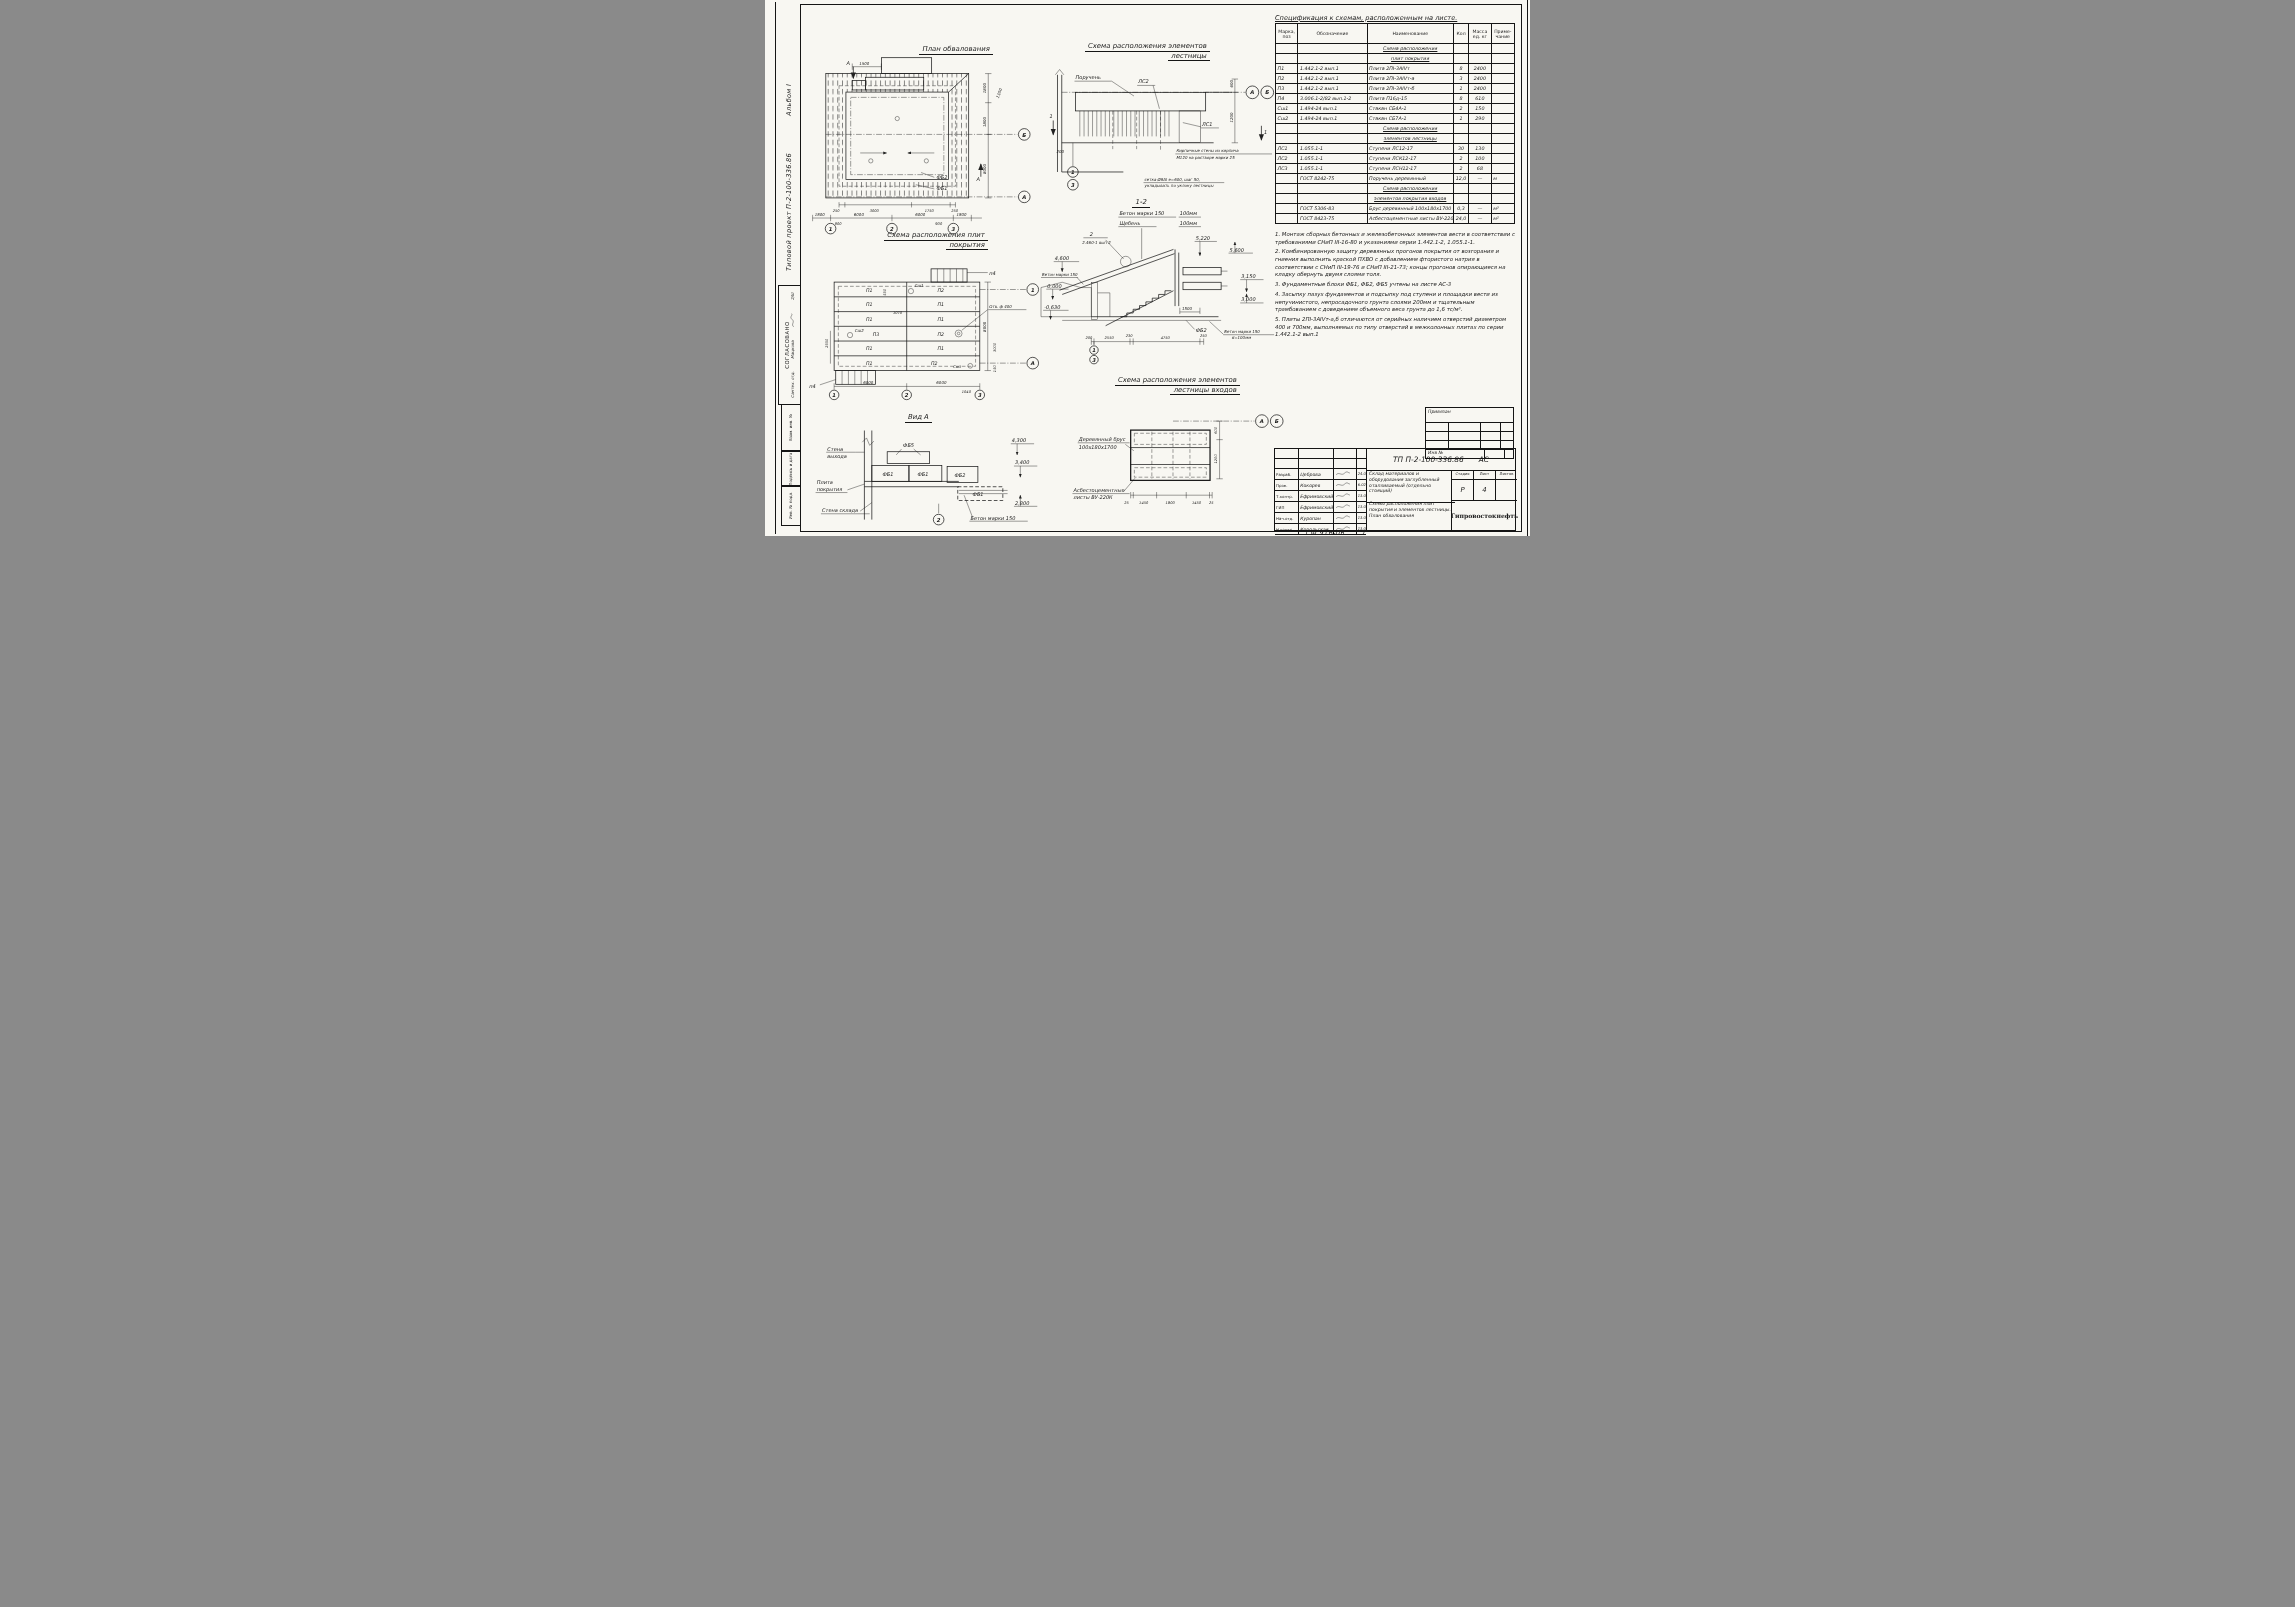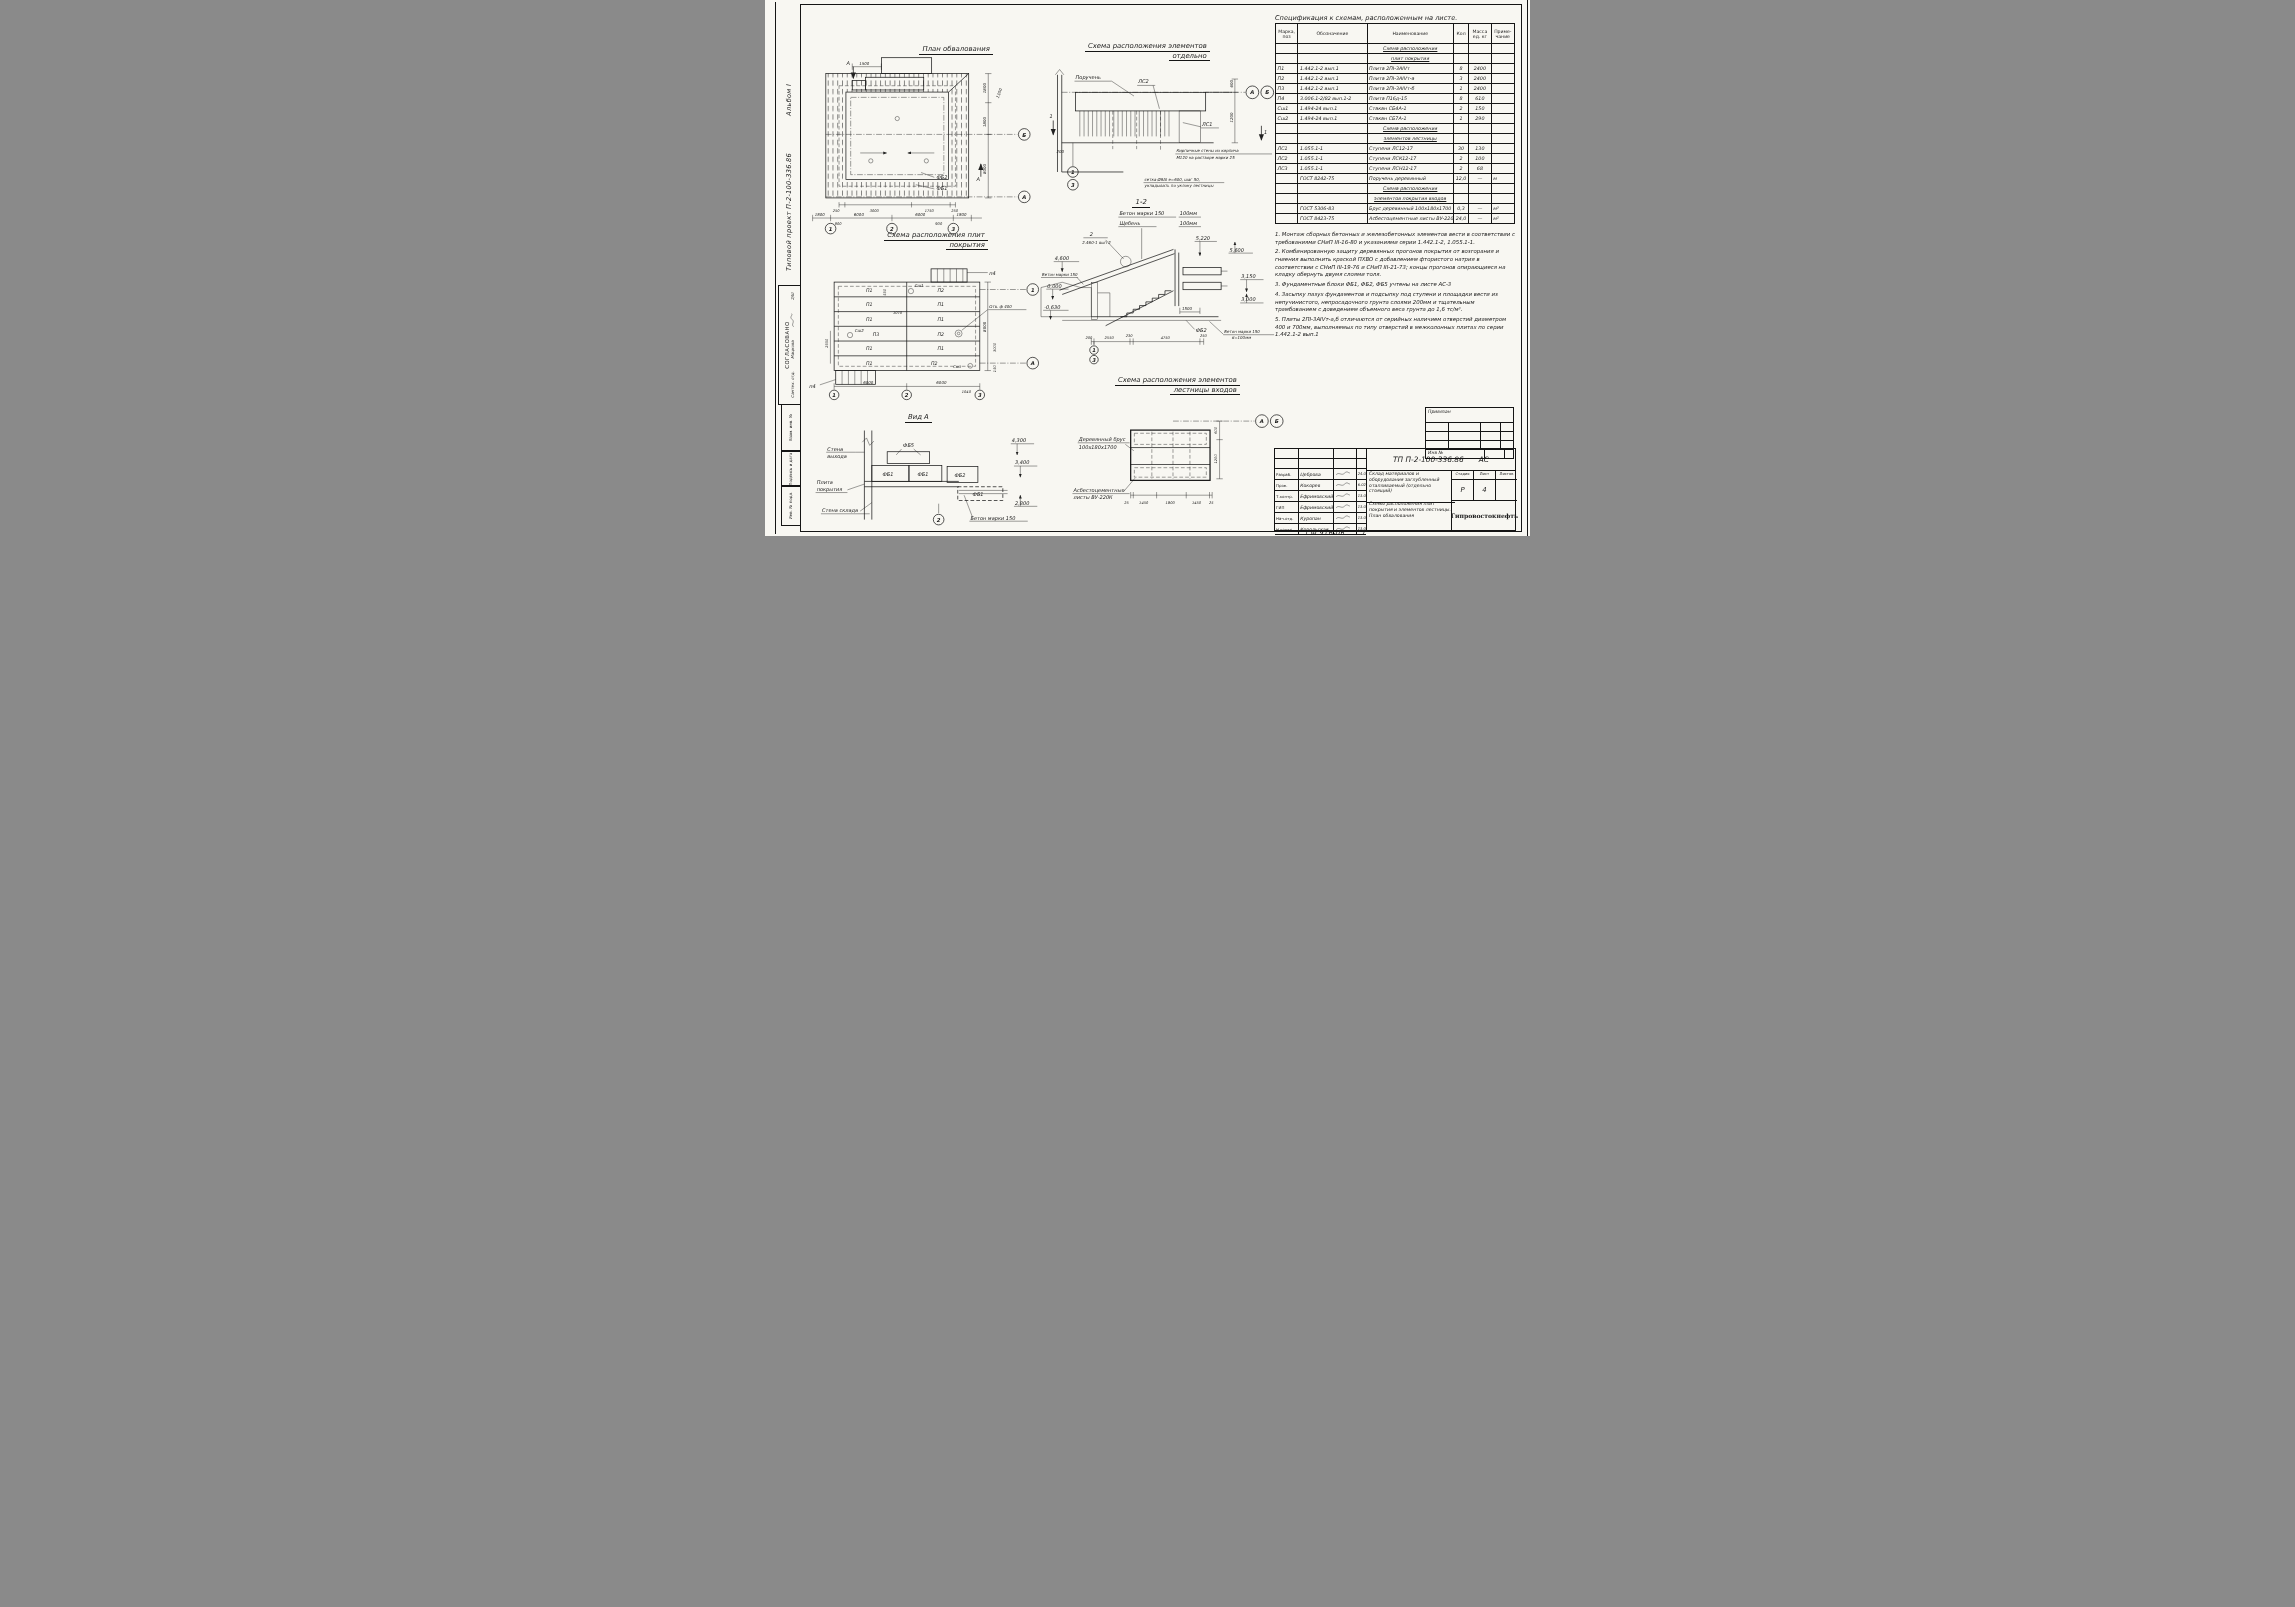--- a/index.html
+++ b/index.html
@@ -24,21 +24,21 @@
   .ln{stroke:#1b1b1b;stroke-width:1.4;fill:none;}
   .thin{stroke:#1b1b1b;stroke-width:.8;fill:none;}
   .thk{stroke:#1b1b1b;stroke-width:2.4;fill:none;}
   .dash{stroke-dasharray:7 4;}
   .dashdot{stroke-dasharray:11 3 2 3;}
   svg text{fill:#1b1b1b;font-family:"DejaVu Sans",sans-serif;font-style:italic;font-size:9px;}
   svg text.sm{font-size:7.5px;} svg text.xs{font-size:6.8px;} svg text.lb{font-size:9.5px;}
   svg text.ax{font-size:10px;font-weight:bold;text-anchor:middle;}
   
   .spec{position:absolute;left:510px;top:13.8px;width:240px;}
-  .spec-title{font-size:6.6px;margin-bottom:1.6px;}
+  .spec-title{font-size:6.6px;text-decoration:underline;margin-bottom:1.6px;}
   table.spec-t{border-collapse:collapse;width:240px;table-layout:fixed;}
   .spec-t th,.spec-t td{border:0.8px solid #161616;font-size:4.8px;padding:0 1.6px;height:9px;
      overflow:hidden;white-space:nowrap;}
   .spec-t th{font-size:4.6px;font-weight:normal;white-space:pre-line;text-align:center;height:19px;}
   .spec-t td{font-style:italic;}
   .spec-t td.c{text-align:center;}
   .spec-t td.s{text-align:center;text-decoration:underline;}
   
   .notes{position:absolute;left:510px;top:231px;width:242px;font-size:5.4px;line-height:1.42;}
   .notes div{margin-bottom:2.1px;}
@@ -217,21 +217,21 @@
       <line x1="225" y1="222" x2="250" y2="231" class="thin"></line>
       <text x="254" y="234" class="lb">ФБ2</text>
       <line x1="215" y1="245" x2="250" y2="253" class="thin"></line>
       <text x="254" y="256" class="lb">ФБ1</text>
     </g>
   </svg>
 
   
   <div class="dtitle hand abs" style="left:270px;top:42px;width:175px;">
     <span>Схема расположения элементов</span><br>
-    <span>отдельно</span>
+    <span>лестницы</span>
   </div>
   <svg class="abs" style="left:284px;top:63px;" width="231" height="133" viewBox="0 0 435 250">
     <g>
       <line x1="16" y1="22" x2="16" y2="205" class="ln"></line>
         <line x1="24" y1="22" x2="24" y2="205" class="ln"></line>
       <polyline points="12,22 20,12 28,22" class="thin"></polyline>
       <rect x="50" y="55" width="245" height="35" class="ln"></rect>
       <line x1="295" y1="55" x2="345" y2="55" class="ln"></line>
       <line x1="24" y1="55" x2="370" y2="55" class="thin dashdot"></line>
       <g class="thin">

